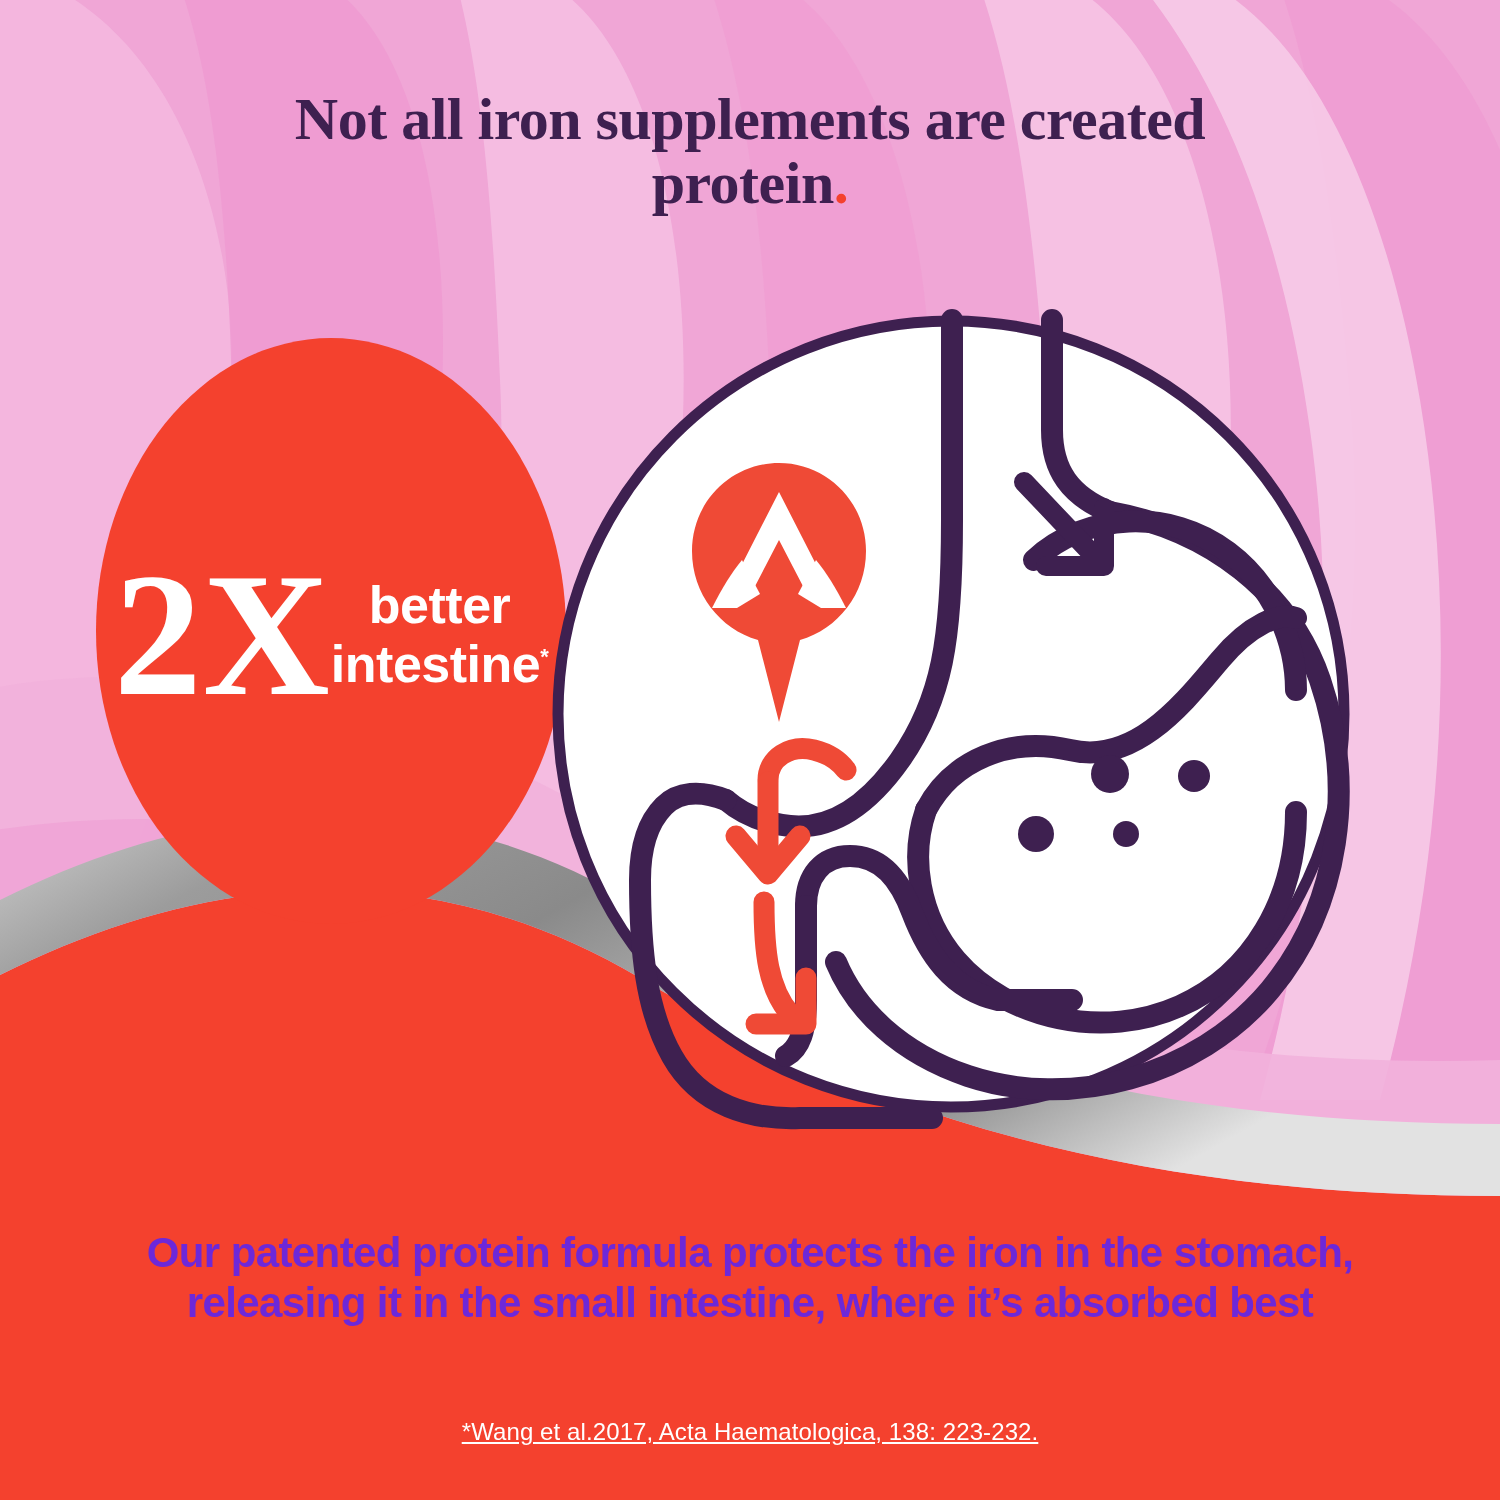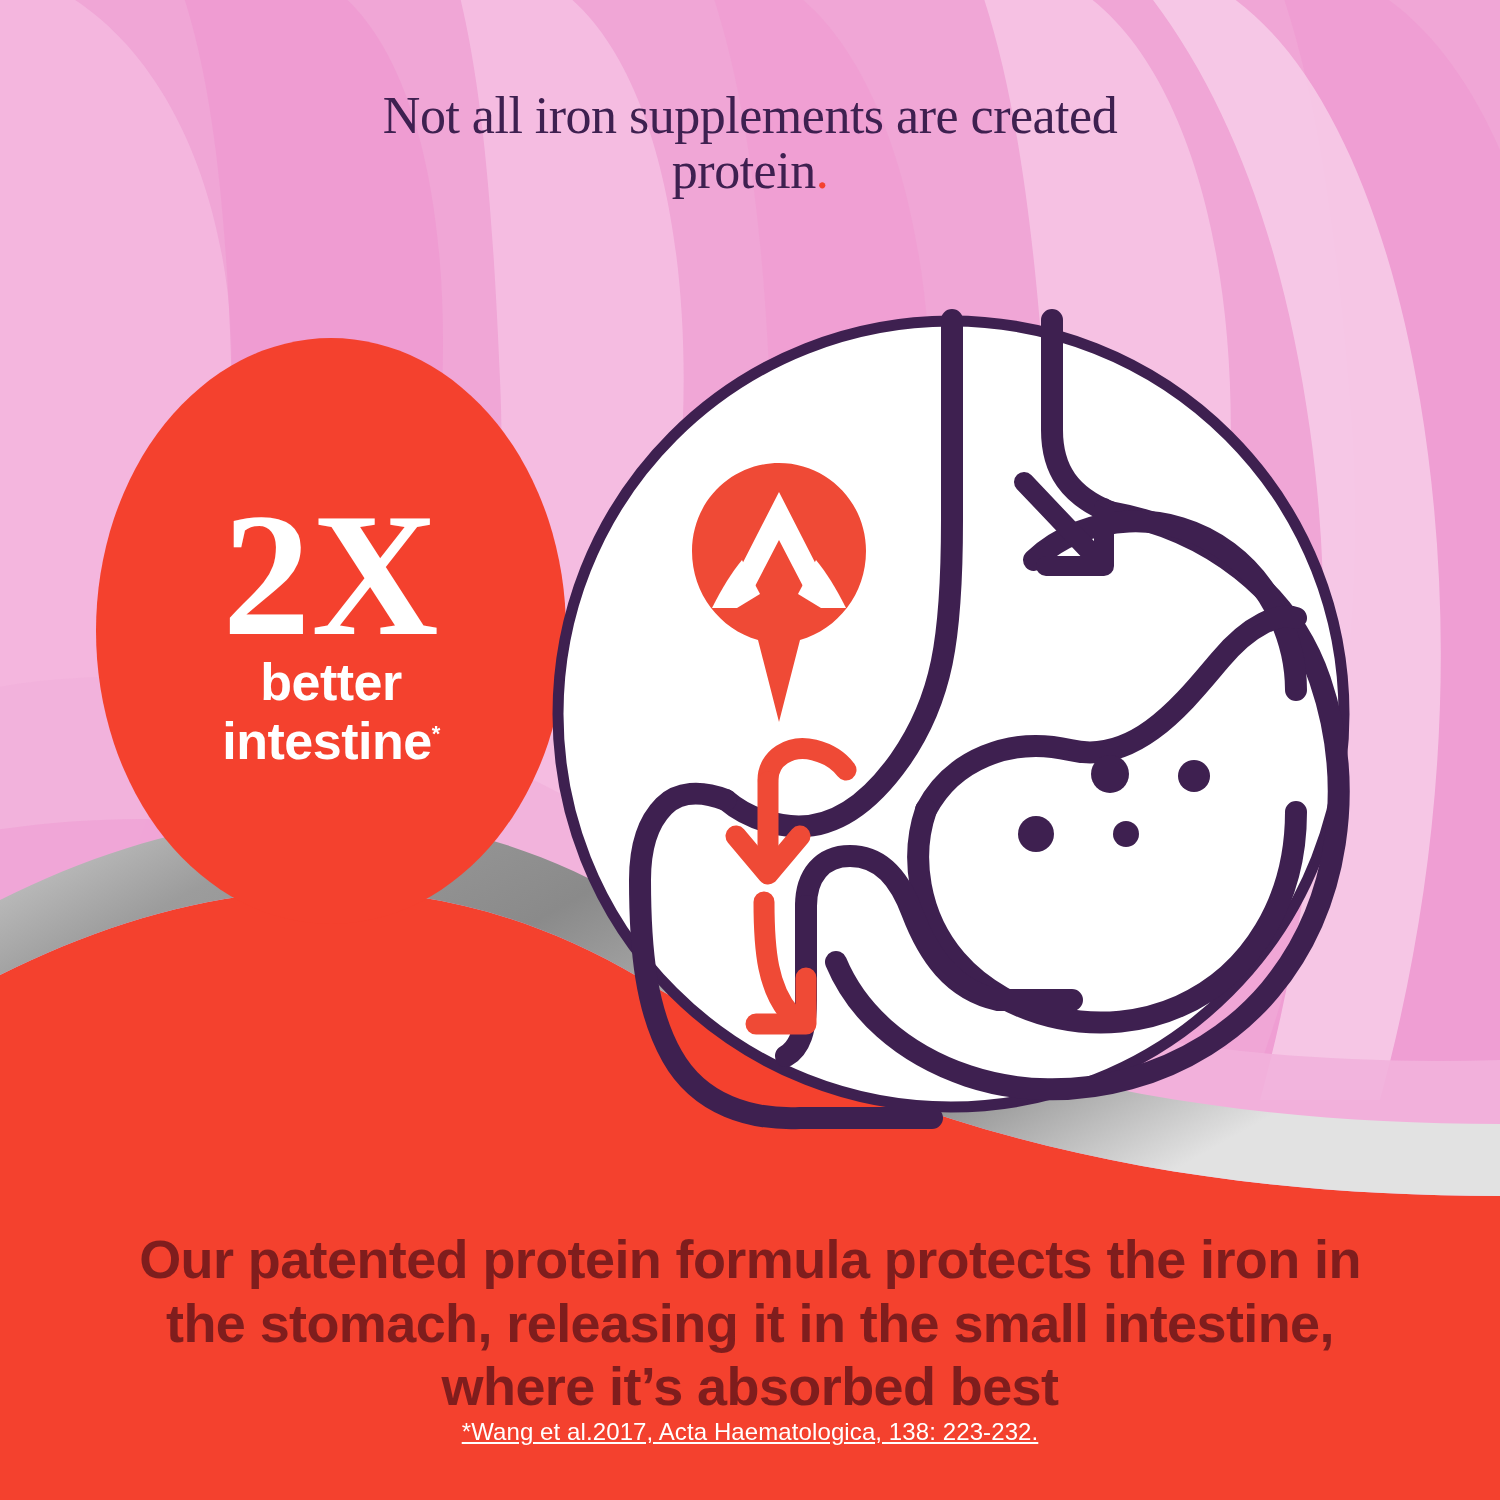--- a/index.html
+++ b/index.html
@@ -26,42 +26,42 @@
 
   
   #headline {
     position: absolute;
     left: 0;
     top: 88px;
     width: 1500px;
     text-align: center;
     color: #3E2050;
     font-family: "Liberation Serif", serif;
-    font-weight: 400;
-    font-size: 52px;
+    font-weight: 700;
+    font-size: 60px;
     line-height: 1.06;
     letter-spacing: -0.5px;
     padding: 0 70px;
     box-sizing: border-box;
   }
   #headline .dot {
     color: #F4412E;
   }
 
   
   #badge {
     position: absolute;
     left: 96px;
     top: 338px;
     width: 470px;
     height: 586px;
     border-radius: 50%;
     background: #F4412E;
     display: flex;
-    flex-direction: column;
+    flex-direction: row;
     align-items: center;
     justify-content: center;
     box-sizing: border-box;
     padding-top: 8px;
   }
   #badge-2x {
     color: #ffffff;
     font-family: "Liberation Serif", serif;
     font-weight: 700;
     font-size: 176px;
@@ -85,23 +85,23 @@
 
   
   #bottom-copy {
     position: absolute;
     left: 0;
     top: 1228px;
     width: 1500px;
     padding: 0 108px;
     box-sizing: border-box;
     text-align: center;
-    color: #7f1d1d;
-    font-weight: 700;
-    font-size: 54px;
+    color: #6d28d9;
+    font-weight: 700;
+    font-size: 42px;
     line-height: 1.18;
     letter-spacing: -0.6px;
   }
   #citation {
     position: absolute;
     left: 0;
     top: 1418px;
     width: 1500px;
     text-align: center;
     color: #ffffff;

